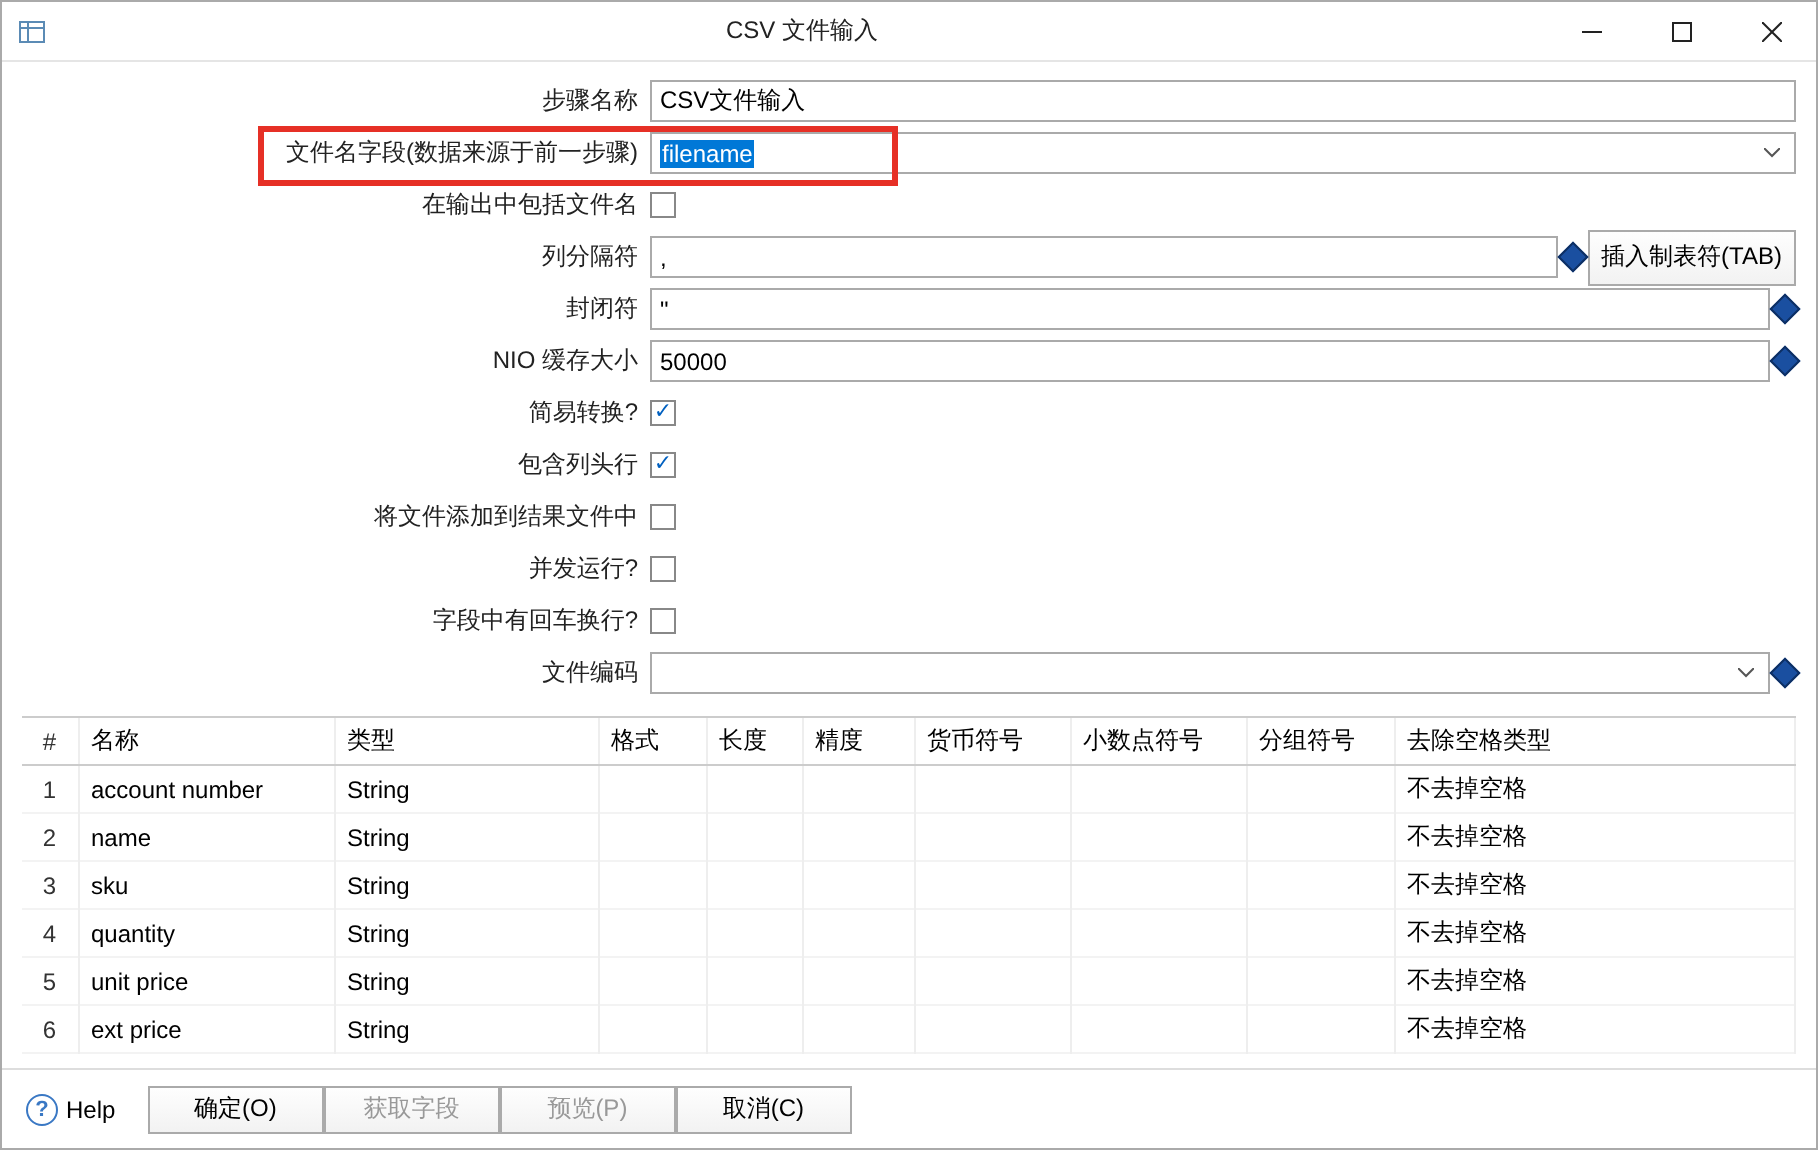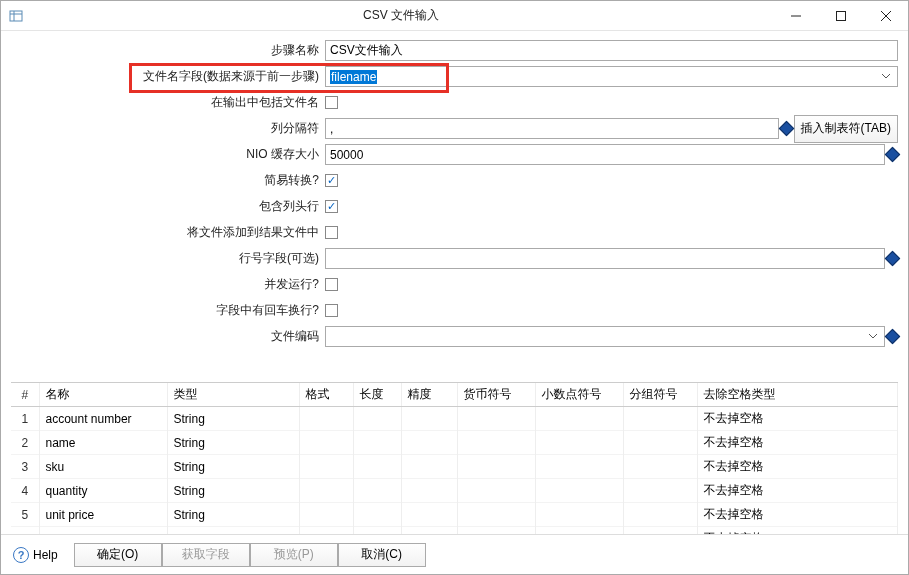--- a/index.html
+++ b/index.html
@@ -2,21 +2,21 @@
 <html><head>
 <meta charset="utf-8">
 <style>
 * { box-sizing: border-box; margin: 0; padding: 0; }
 body { font-family: "Microsoft YaHei", "Segoe UI", sans-serif; font-size: 12px; color: #000; background: #fff; }
 .window { width: 909px; height: 575px; border: 1px solid #aaa; box-shadow: 2px 2px 6px rgba(0,0,0,0.3); display: flex; flex-direction: column; background: #fff; position: relative; }
 .titlebar { height: 30px; display: flex; align-items: center; padding: 0 0 0 8px; border-bottom: 1px solid #e5e5e5; text-align: center; }
 .titlebar .icon { width: 14px; height: 14px; margin-right: 6px; display: inline-block; }
 .titlebar .title { flex: 1; font-size: 12px; color: #222; }
 .titlebar .winbtn { width: 45px; height: 30px; display: flex; align-items: center; justify-content: center; color: #444; }
-.content { flex: 1; overflow: hidden; padding: 8px 10px 0 10px; display: flex; flex-direction: column; gap: 24px; }
+.content { flex: 1; overflow: hidden; padding: 8px 10px 0 10px; display: flex; flex-direction: column; }
 .form { display: flex; flex-direction: column; gap: 3px; }
 .row { display: flex; align-items: center; height: 23px; }
 .label { width: 314px; text-align: right; padding-right: 6px; font-size: 12px; color: #222; }
 .field { flex: 1; display: flex; align-items: center; gap: 2px; }
 .txtinput { height: 21px; border: 1px solid #aaa; padding: 0 4px; font-size: 12px; background: #fff; }
 .txtinput.full { flex: 1; }
 .combo { flex: 1; height: 21px; border: 1px solid #aaa; display: flex; align-items: center; padding: 0 4px; position: relative; background: #fff; }
 .combo .sel { background: #0078d7; color: #fff; padding: 0 1px; }
 .combo .arrow { position: absolute; right: 3px; top: 0; bottom: 0; width: 16px; display: flex; align-items: center; justify-content: center; }
 .diamond { width: 11px; height: 11px; background: #1a4fa0; transform: rotate(45deg); border: 1px solid #0d2f63; flex-shrink: 0; }
@@ -110,20 +110,27 @@
 
       <div class="row">
         <div class="label">列分隔符</div>
         <div class="field">
           <input class="txtinput full" value="," style="">
           <span class="diamond"></span>
           <span class="btn">插入制表符(TAB)</span>
         </div>
       </div>
 
+      <div class="row">
+        <div class="label">封闭符</div>
+        <div class="field">
+          <input class="txtinput full" value="&quot;" style="">
+          <span class="diamond"></span>
+        </div>
+      </div>
 
       <div class="row">
         <div class="label">NIO 缓存大小</div>
         <div class="field">
           <input class="txtinput full" value="50000" style="">
           <span class="diamond"></span>
         </div>
       </div>
 
       <div class="row">
@@ -140,27 +147,20 @@
           </div>
       </div>
 
       <div class="row">
         <div class="label">将文件添加到结果文件中</div>
         <div class="field">
             <span class="chk"></span>
           </div>
       </div>
 
-      <div class="row">
-        <div class="label">行号字段(可选)</div>
-        <div class="field">
-          <input class="txtinput full" value="" style="">
-          <span class="diamond"></span>
-        </div>
-      </div>
 
       <div class="row">
         <div class="label">并发运行?</div>
         <div class="field">
             <span class="chk"></span>
           </div>
       </div>
 
       <div class="row">
         <div class="label">字段中有回车换行?</div>

